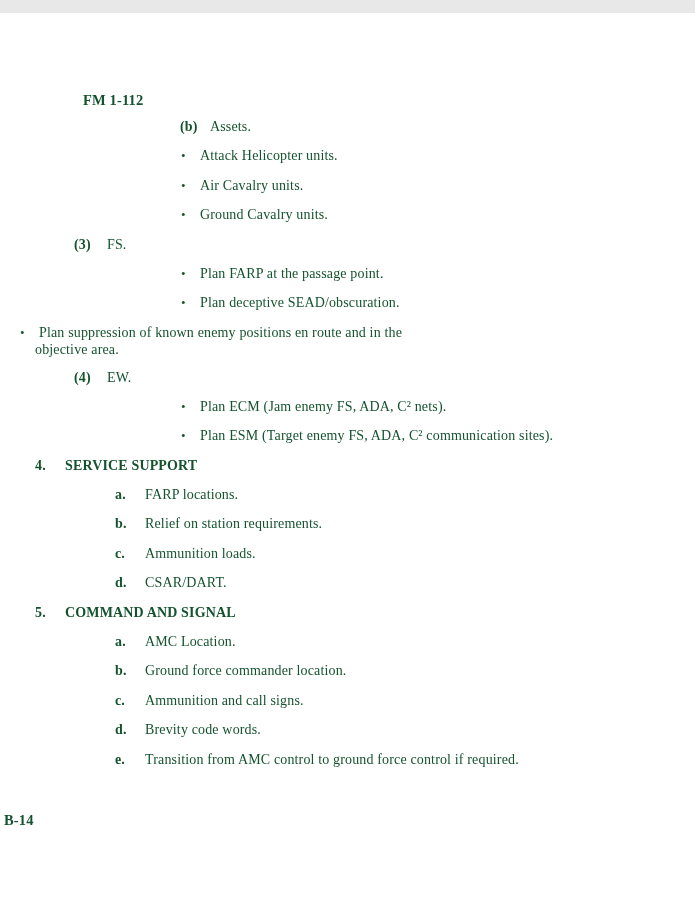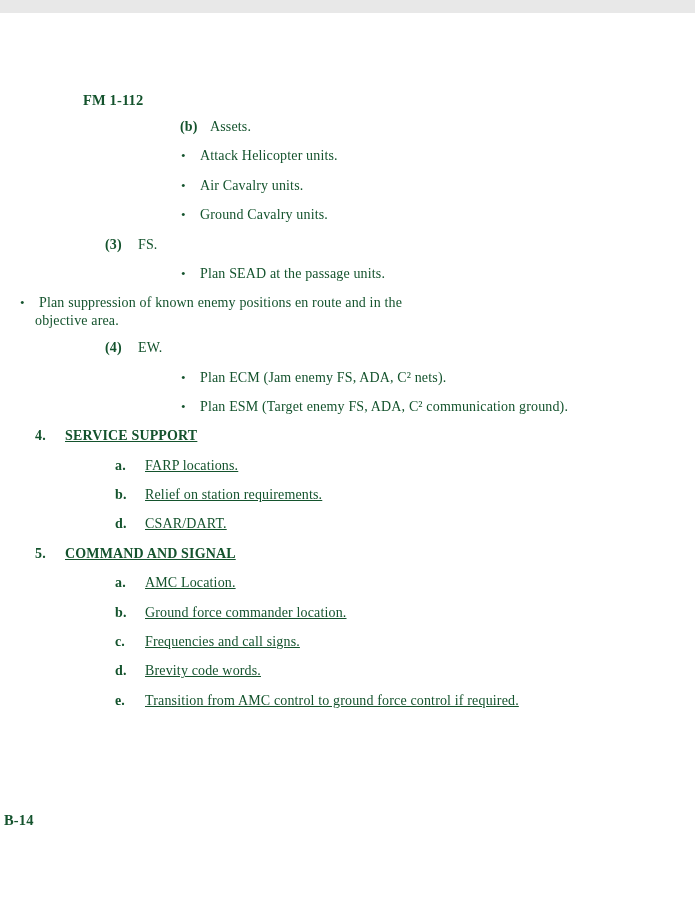--- a/index.html
+++ b/index.html
@@ -27,29 +27,29 @@
     left: 0;
     top: 106px;
     width: 100%;
   }
   .line { height: 29.4px; white-space: nowrap; }
   .line.tight { height: 17.7px; padding-left: 20px; }
   .line.wrapline { height: 27.1px; }
 
   
   .i-margin { padding-left: 35px; }   
-  .i-letter { padding-left: 115px; text-decoration: underline; }  
-  .i-num    { padding-left: 105px; }  
+  .i-letter { padding-left: 115px; }  
+  .i-num    { padding-left: 74px; }  
   .i-sub    { padding-left: 180px; }  
   .i-blt    { padding-left: 181px; }  
 
   .lbl { display: inline-block; font-weight: 700; }
   .w30 { width: 30px; }
   .w33 { width: 33px; }
-  .ttl { font-weight: 700; text-decoration: underline; }
+  .ttl { font-weight: 700; }
   .blt {
     display: inline-block;
     width: 19px;
     font-size: 13px;
   }
   .footer {
     position: absolute;
     top: 799px;
     left: 4px;
     width: 100%;
@@ -78,66 +78,72 @@
     </div>
     <div class="line i-blt">
       <span class="blt">•</span><span>Ground Cavalry units.</span>
     </div>
 
     <div class="line i-num">
       <span class="lbl w33">(3)</span><span>FS.</span>
     </div>
 
     <div class="line i-blt">
-      <span class="blt">•</span><span>Plan SEAD at the passage units.</span>
+      <span class="blt">•</span><span>Plan FARP at the passage point.</span>
+    </div>
+    <div class="line i-blt">
+      <span class="blt">•</span><span>Plan deceptive SEAD/obscuration.</span>
     </div>
     <div class="line tight i-blt">
       <span class="blt">•</span><span>Plan suppression of known enemy positions en route and in the</span>
     </div>
     <div class="line wrapline i-margin">
       <span>objective area.</span>
     </div>
 
     <div class="line i-num">
       <span class="lbl w33">(4)</span><span>EW.</span>
     </div>
 
     <div class="line i-blt">
       <span class="blt">•</span><span>Plan ECM (Jam enemy FS, ADA, C² nets).</span>
     </div>
     <div class="line i-blt">
-      <span class="blt">•</span><span>Plan ESM (Target enemy FS, ADA, C² communication ground).</span>
+      <span class="blt">•</span><span>Plan ESM (Target enemy FS, ADA, C² communication sites).</span>
     </div>
 
     <div class="line i-margin">
       <span class="lbl w30">4.</span><span class="ttl">SERVICE SUPPORT</span>
     </div>
 
     <div class="line i-letter">
       <span class="lbl w30">a.</span><span>FARP locations.</span>
     </div>
     <div class="line i-letter">
       <span class="lbl w30">b.</span><span>Relief on station requirements.</span>
+    </div>
+    <div class="line i-letter">
+      <span class="lbl w30">c.</span><span>Ammunition loads.</span>
     </div>
     <div class="line i-letter">
       <span class="lbl w30">d.</span><span>CSAR/DART.</span>
     </div>
 
     <div class="line i-margin">
       <span class="lbl w30">5.</span><span class="ttl">COMMAND AND SIGNAL</span>
     </div>
 
     <div class="line i-letter">
       <span class="lbl w30">a.</span><span>AMC Location.</span>
     </div>
     <div class="line i-letter">
       <span class="lbl w30">b.</span><span>Ground force commander location.</span>
     </div>
     <div class="line i-letter">
-      <span class="lbl w30">c.</span><span>Frequencies and call signs.</span>
+      <span class="lbl w30">c.</span><span>Ammunition and call signs.</span>
     </div>
     <div class="line i-letter">
       <span class="lbl w30">d.</span><span>Brevity code words.</span>
     </div>
     <div class="line i-letter">
       <span class="lbl w30">e.</span><span>Transition from AMC control to ground force control if required.</span>
     </div>
 
   </div>
 

